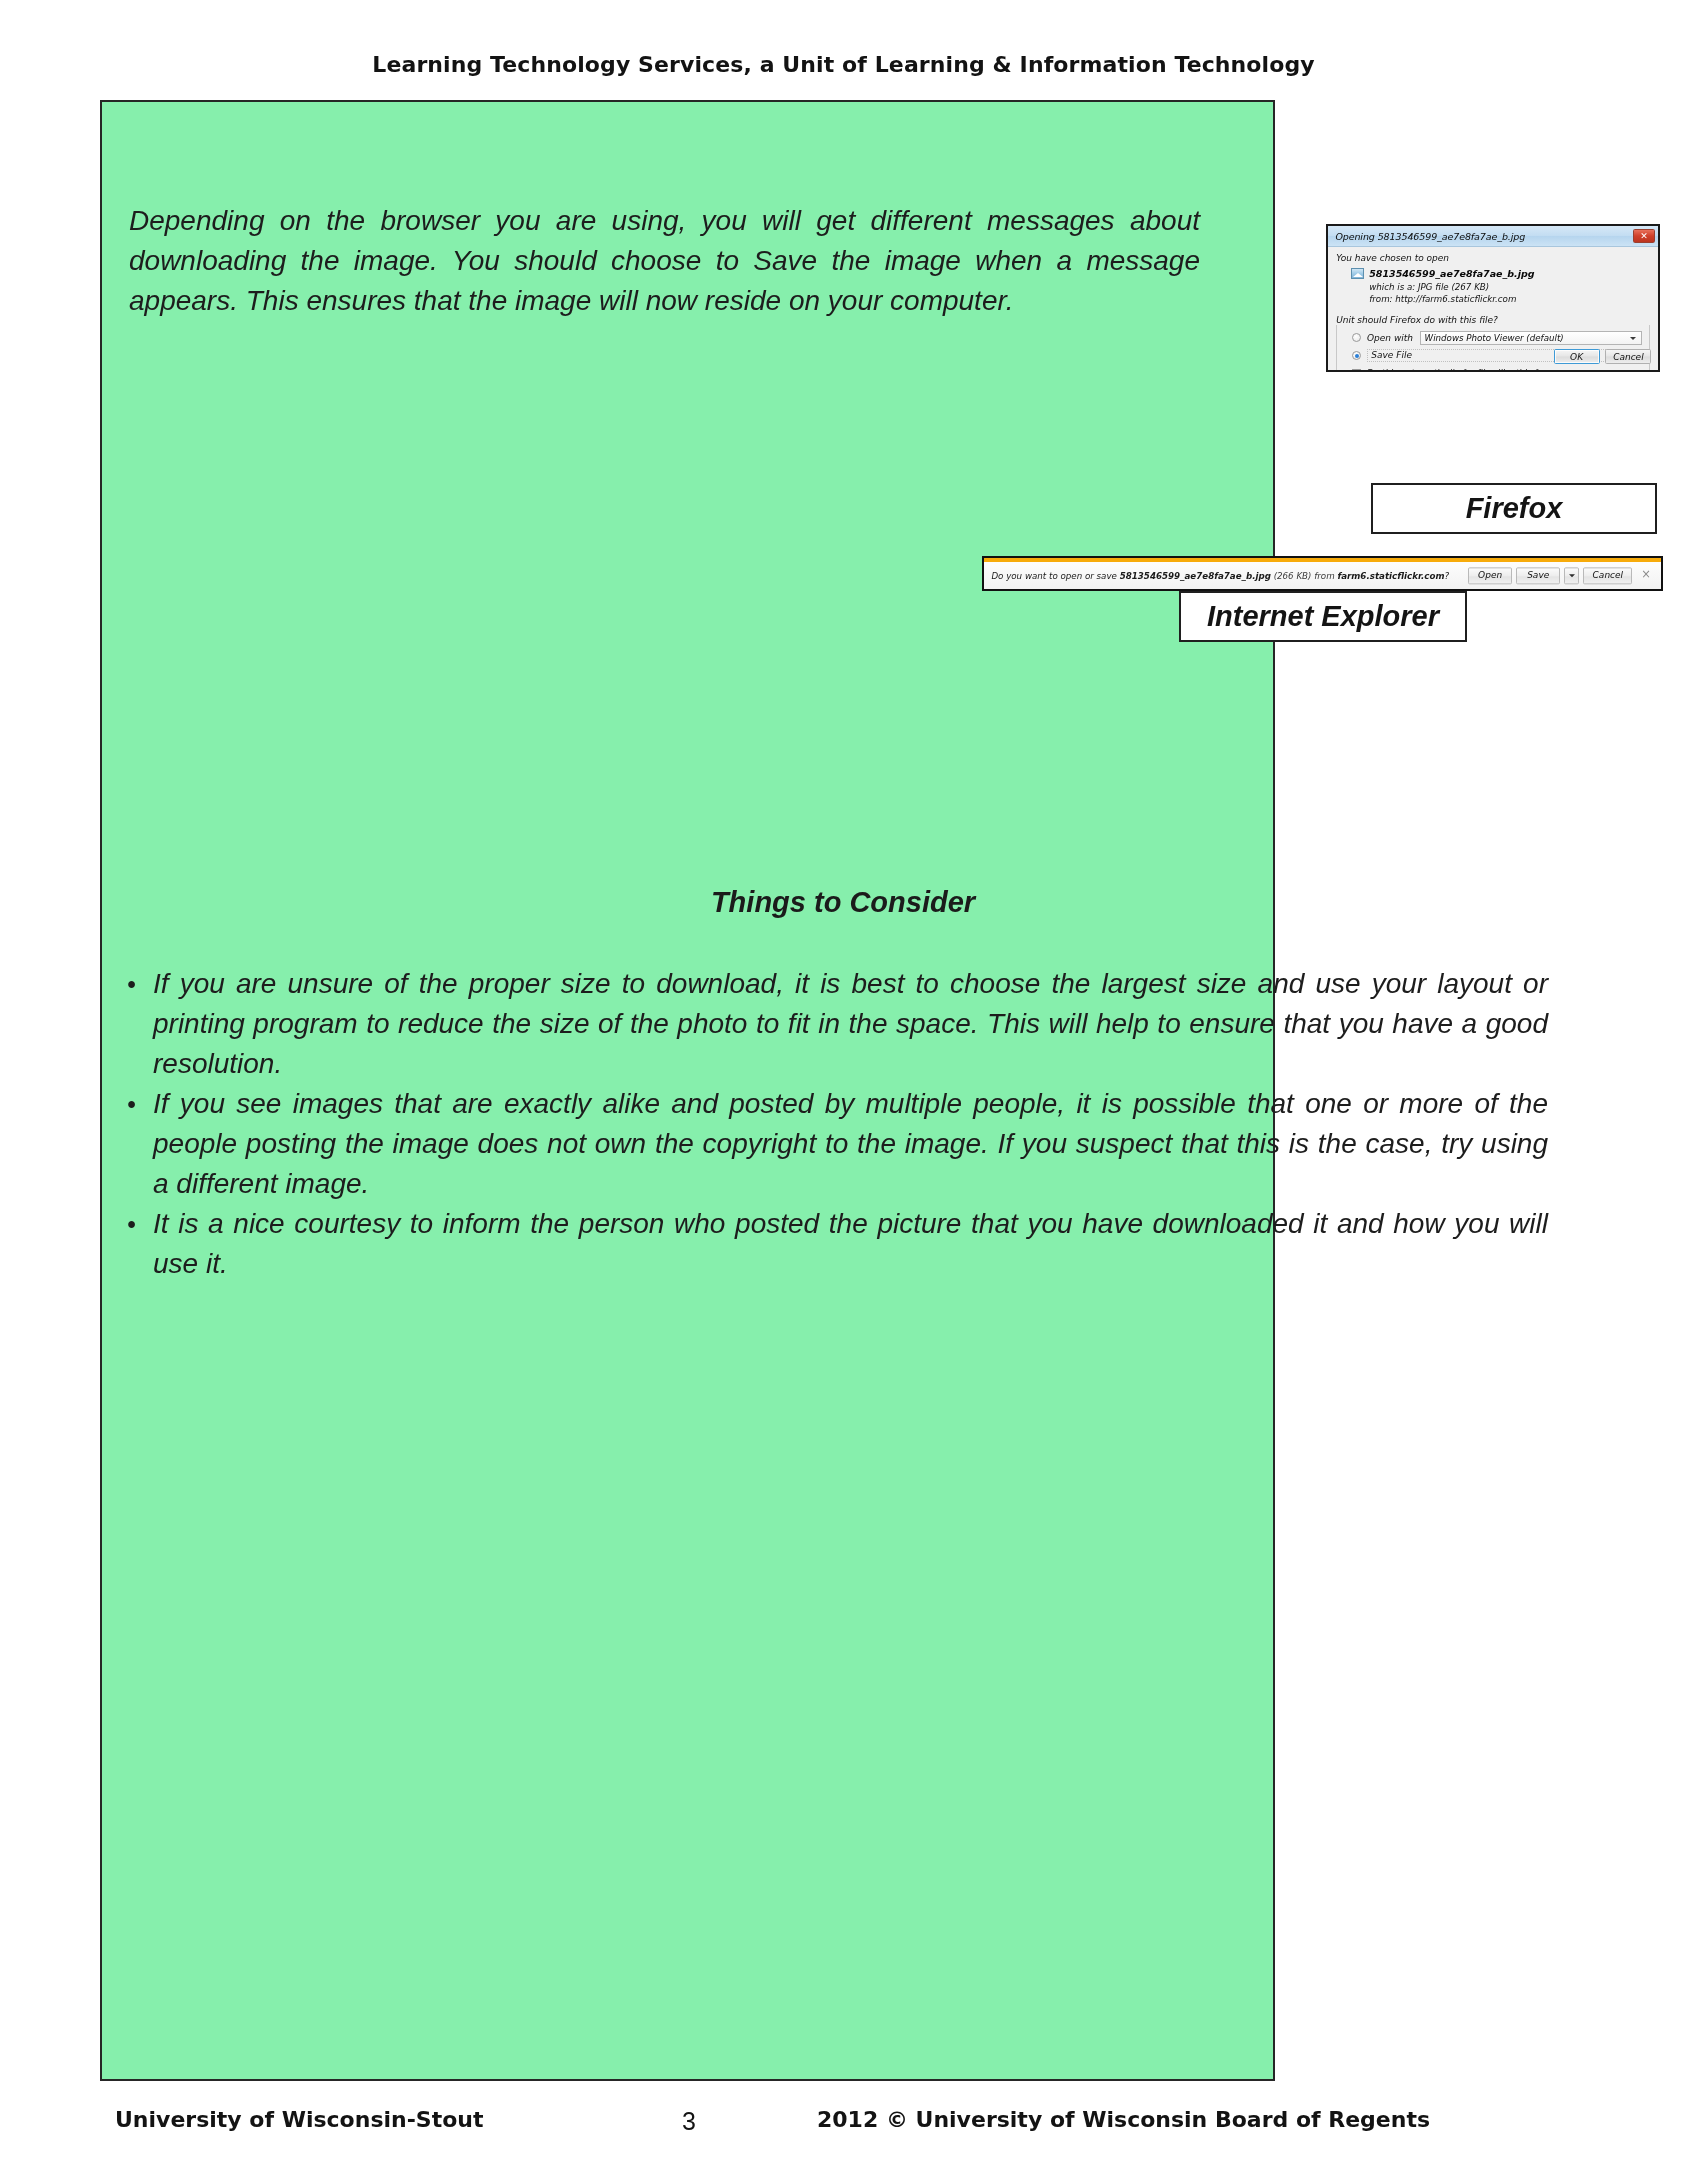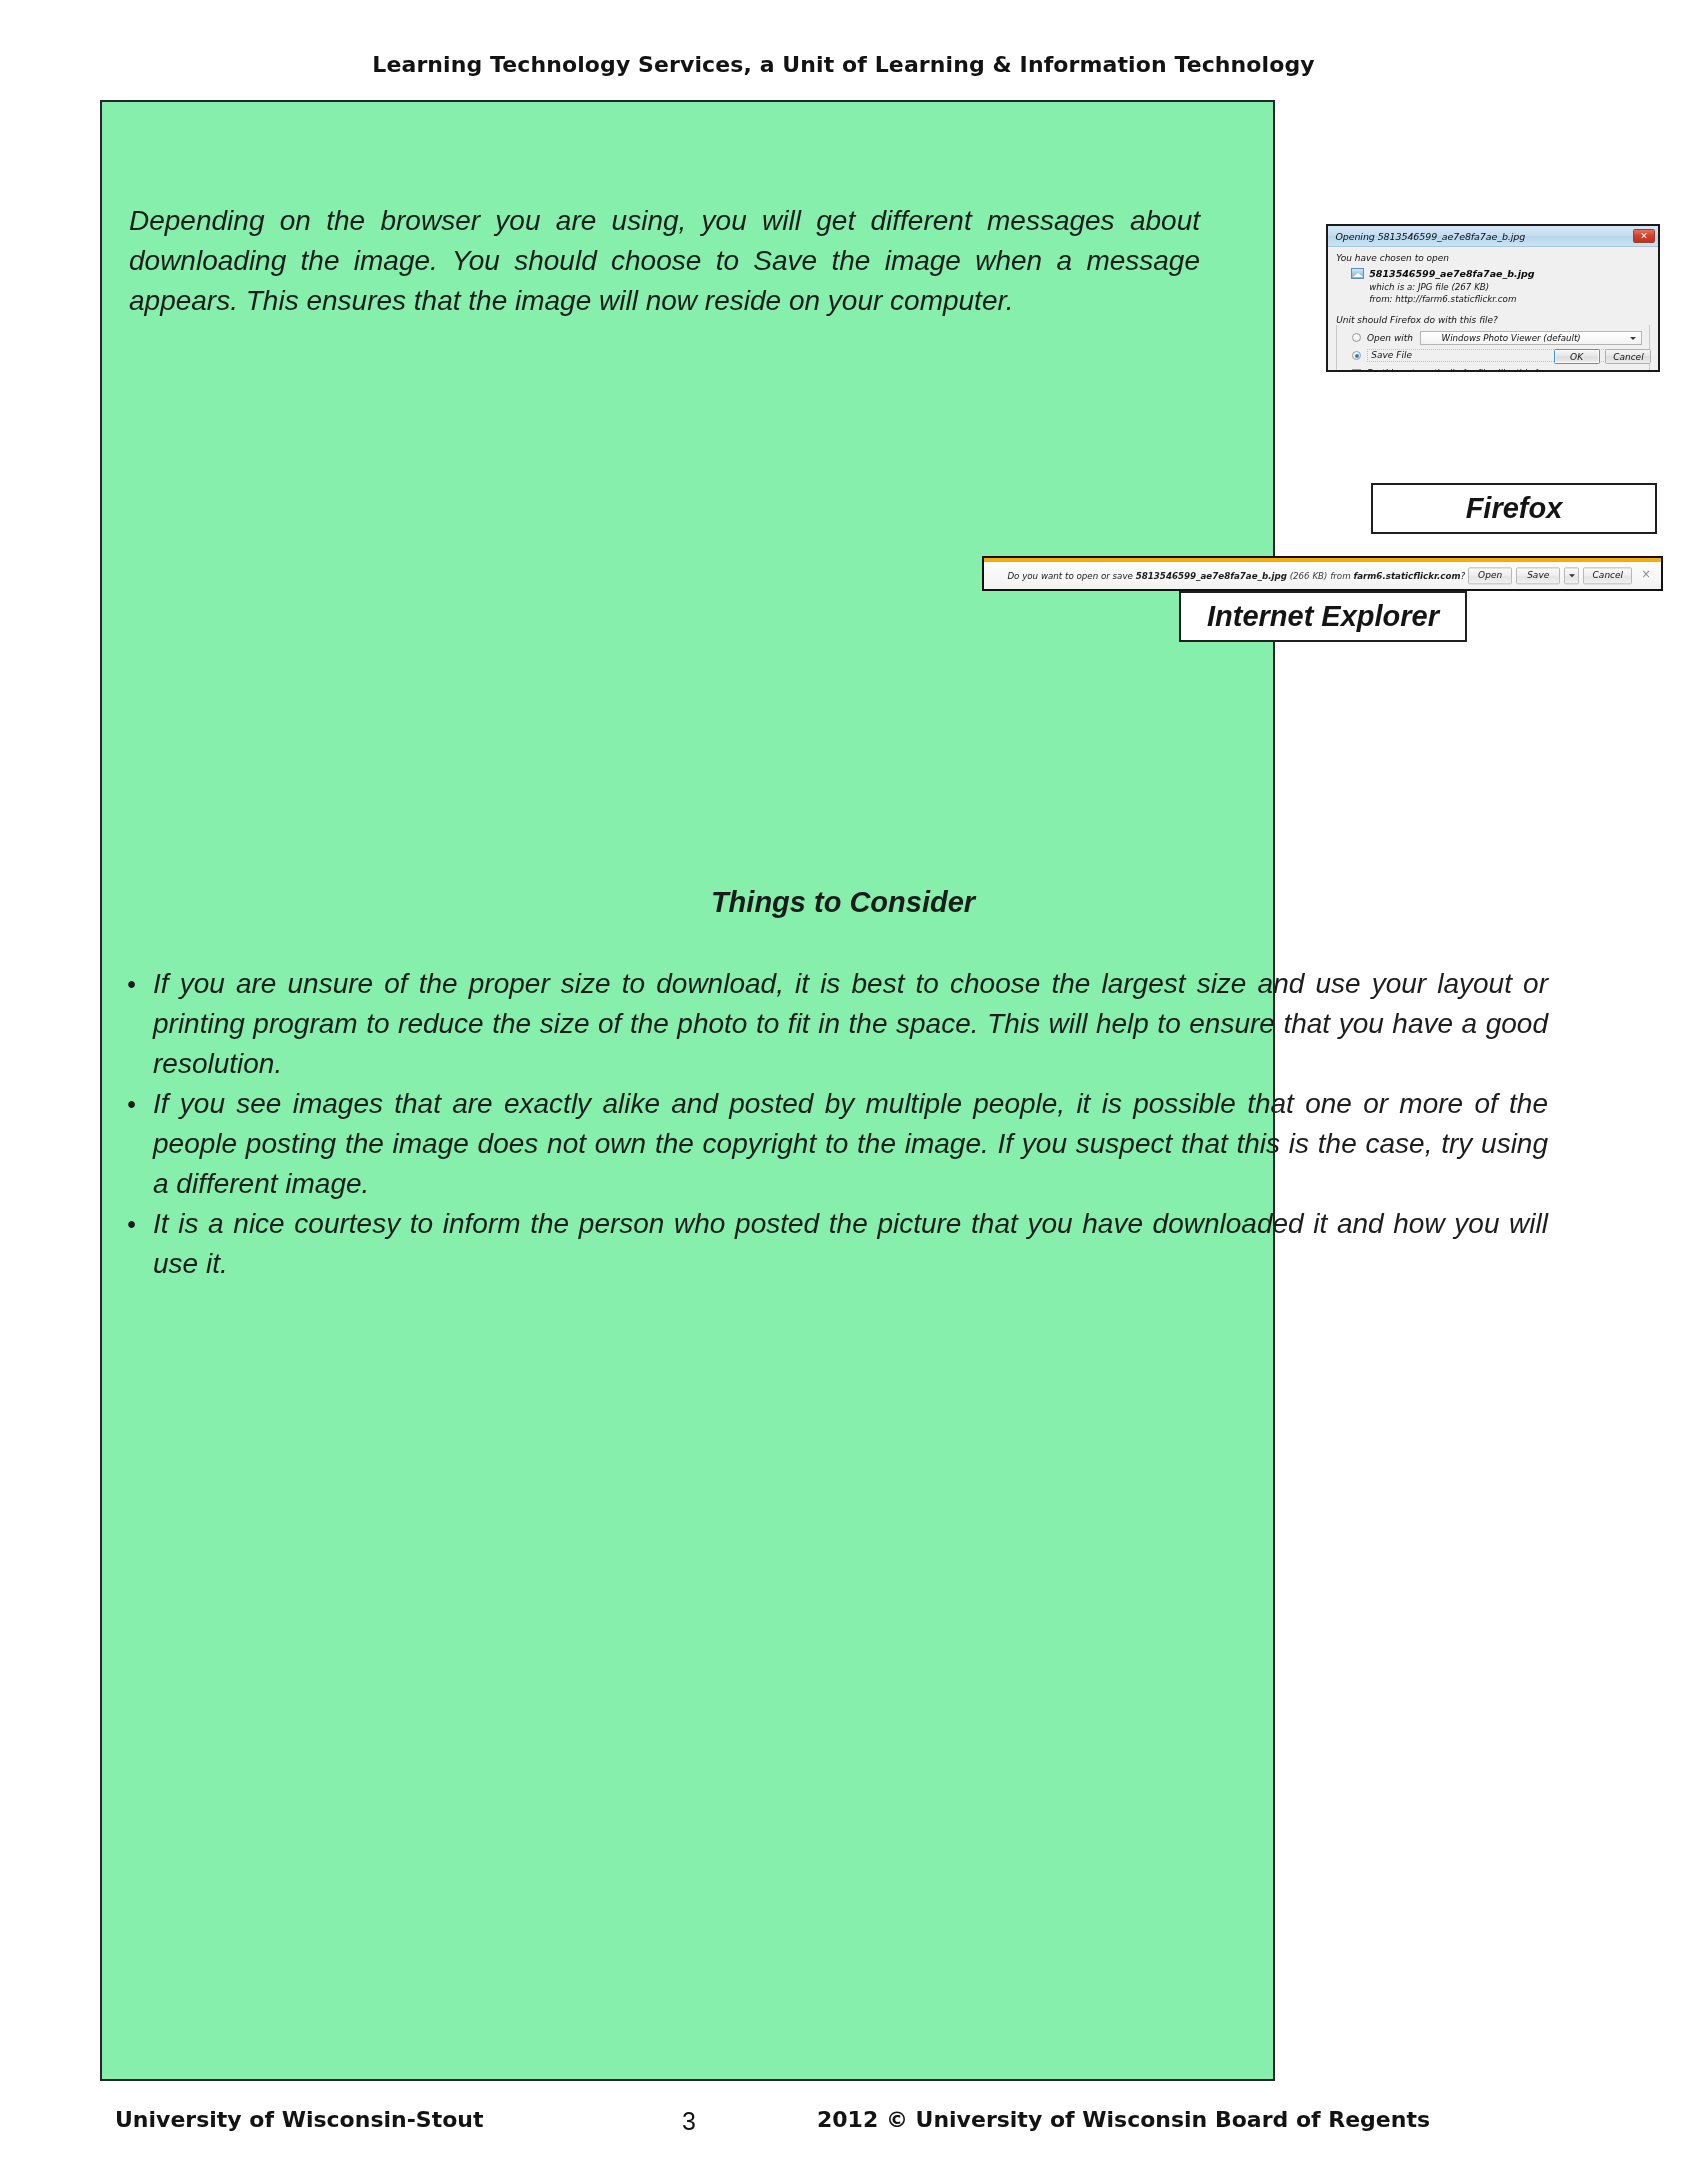--- a/index.html
+++ b/index.html
@@ -199,21 +199,21 @@
   }
   .ff-select {
     flex: 1 1 auto;
     height: 14px;
     border: 0.8px solid #b4b4b4;
     background: linear-gradient(to bottom, #ffffff 0%, #f3f3f3 100%);
     font-size: 8.7px;
     color: #111;
     display: flex;
     align-items: center;
-    padding: 0 21px;
+    padding: 0 4px;
     position: relative;
     cursor: pointer;
   }
   .ff-select-arrow {
     position: absolute;
     right: 5px;
     top: 5px;
     width: 0; height: 0;
     border-left: 3.3px solid transparent;
     border-right: 3.3px solid transparent;
@@ -315,21 +315,20 @@
     height: calc(100% - 4.1px);
     display: flex;
     align-items: center;
     background: linear-gradient(to bottom, #fdfdfd 0%, #f2f2f2 100%);
     padding-left: 7.4px;
   }
   .ie-msg {
     font-size: 8.7px;
     color: #1a1a1a;
     white-space: nowrap;
-    margin-left: 16px;
   }
   .ie-msg b { font-weight: bold; }
   .ie-msg .dim { color: #3a3a3a; }
   .ie-actions {
     position: absolute;
     right: 5px;
     top: 50%;
     transform: translateY(-50%);
     display: flex;
     align-items: center;

